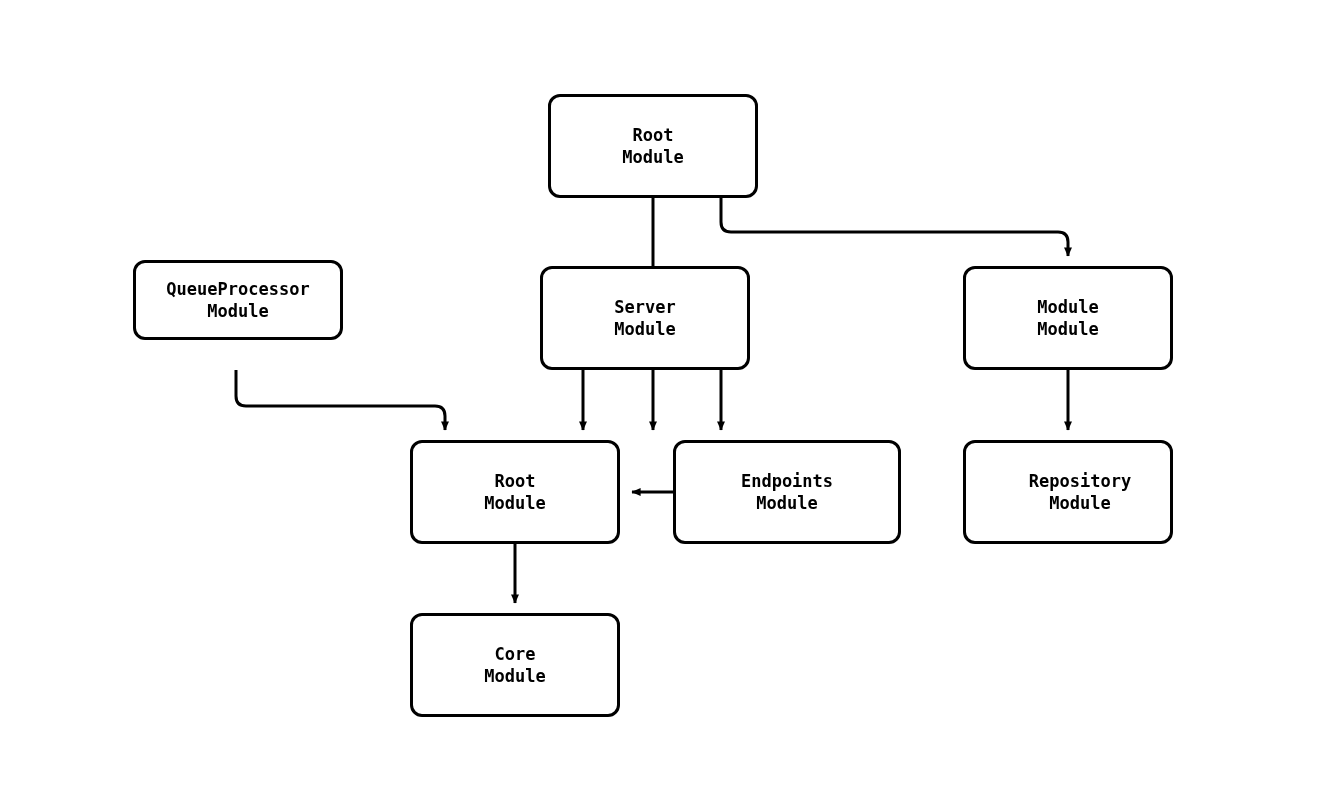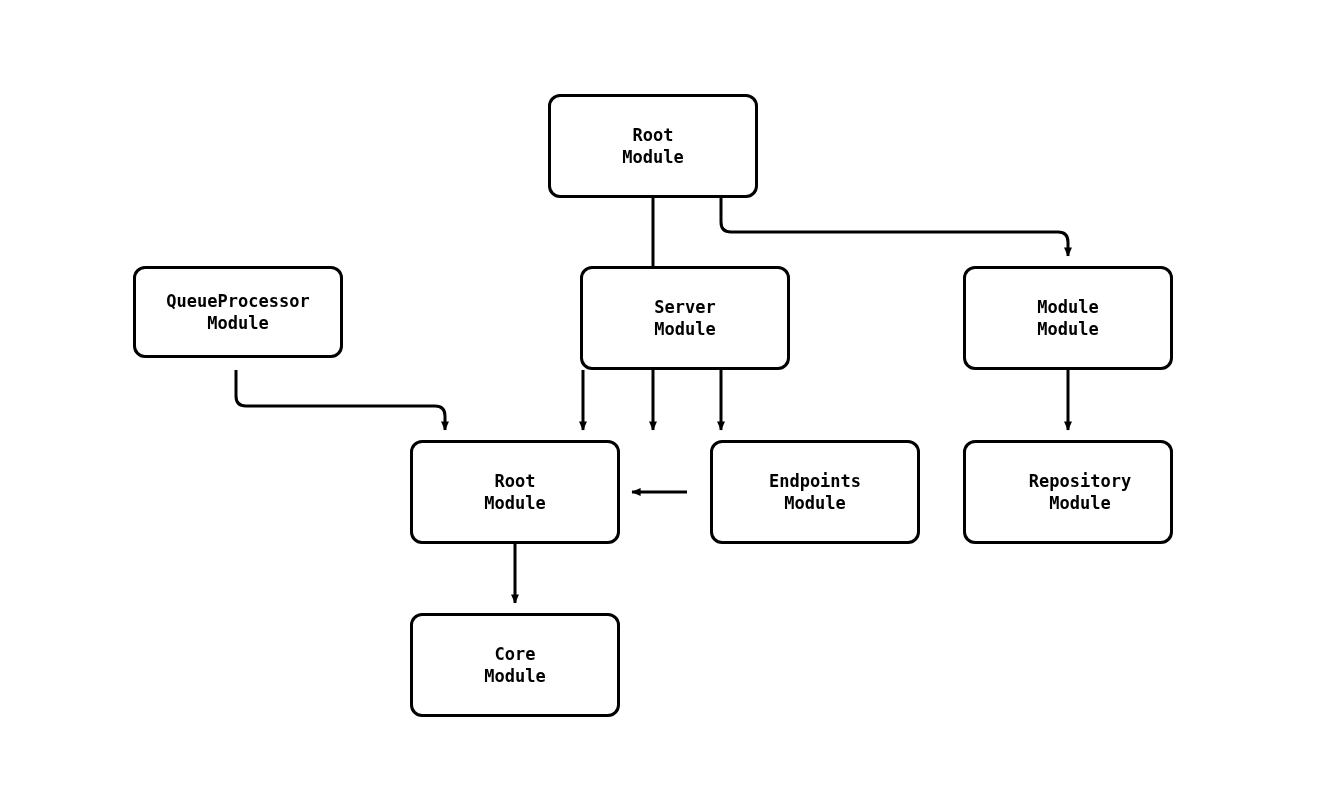--- a/index.html
+++ b/index.html
@@ -80,41 +80,41 @@
 
       <path d="M 515 544 L 515 603" marker-end="url(#arrowhead)"></path>
     </g>
   </svg>
 
   <div class="node" style="left:548px; top:94px; width:210px; height:104px;">
     <div class="node-label">Root</div>
     <div class="node-label">Module</div>
   </div>
 
-  <div class="node" style="left:133px; top:266px; width:210px; height:92px;">
+  <div class="node" style="left:133px; top:260px; width:210px; height:80px;">
     <div class="node-label">QueueProcessor</div>
     <div class="node-label">Module</div>
   </div>
 
-  <div class="node" style="left:580px; top:266px; width:210px; height:104px;">
+  <div class="node" style="left:540px; top:266px; width:210px; height:104px;">
     <div class="node-label">Server</div>
     <div class="node-label">Module</div>
   </div>
 
   <div class="node" style="left:963px; top:266px; width:210px; height:104px;">
     <div class="node-label">Module</div>
     <div class="node-label">Module</div>
   </div>
 
   <div class="node" style="left:410px; top:440px; width:210px; height:104px;">
     <div class="node-label">Root</div>
     <div class="node-label">Module</div>
   </div>
 
-  <div class="node" style="left:710px; top:440px; width:210px; height:104px;">
+  <div class="node" style="left:673px; top:440px; width:228px; height:104px;">
     <div class="node-label">Endpoints</div>
     <div class="node-label">Module</div>
   </div>
 
   <div class="node" style="left:963px; top:440px; width:210px; height:104px;padding-left:24px;">
     <div class="node-label">Repository</div>
     <div class="node-label">Module</div>
   </div>
 
   <div class="node" style="left:410px; top:613px; width:210px; height:104px;">

